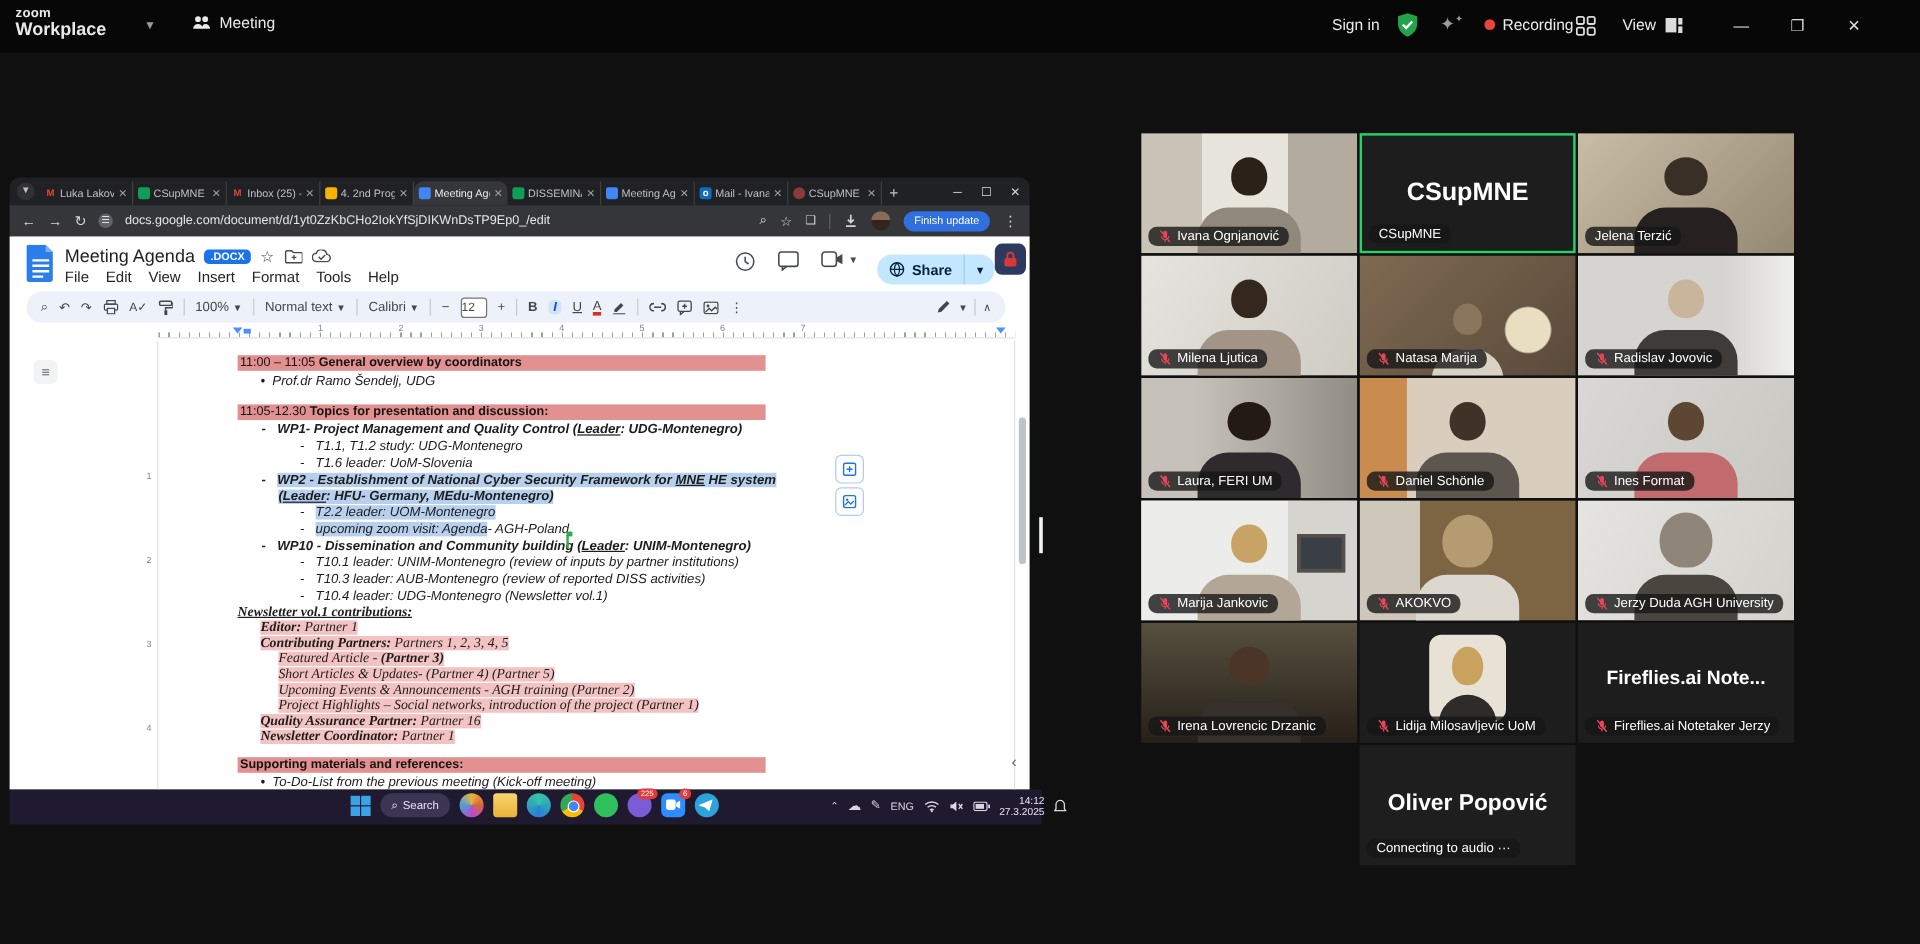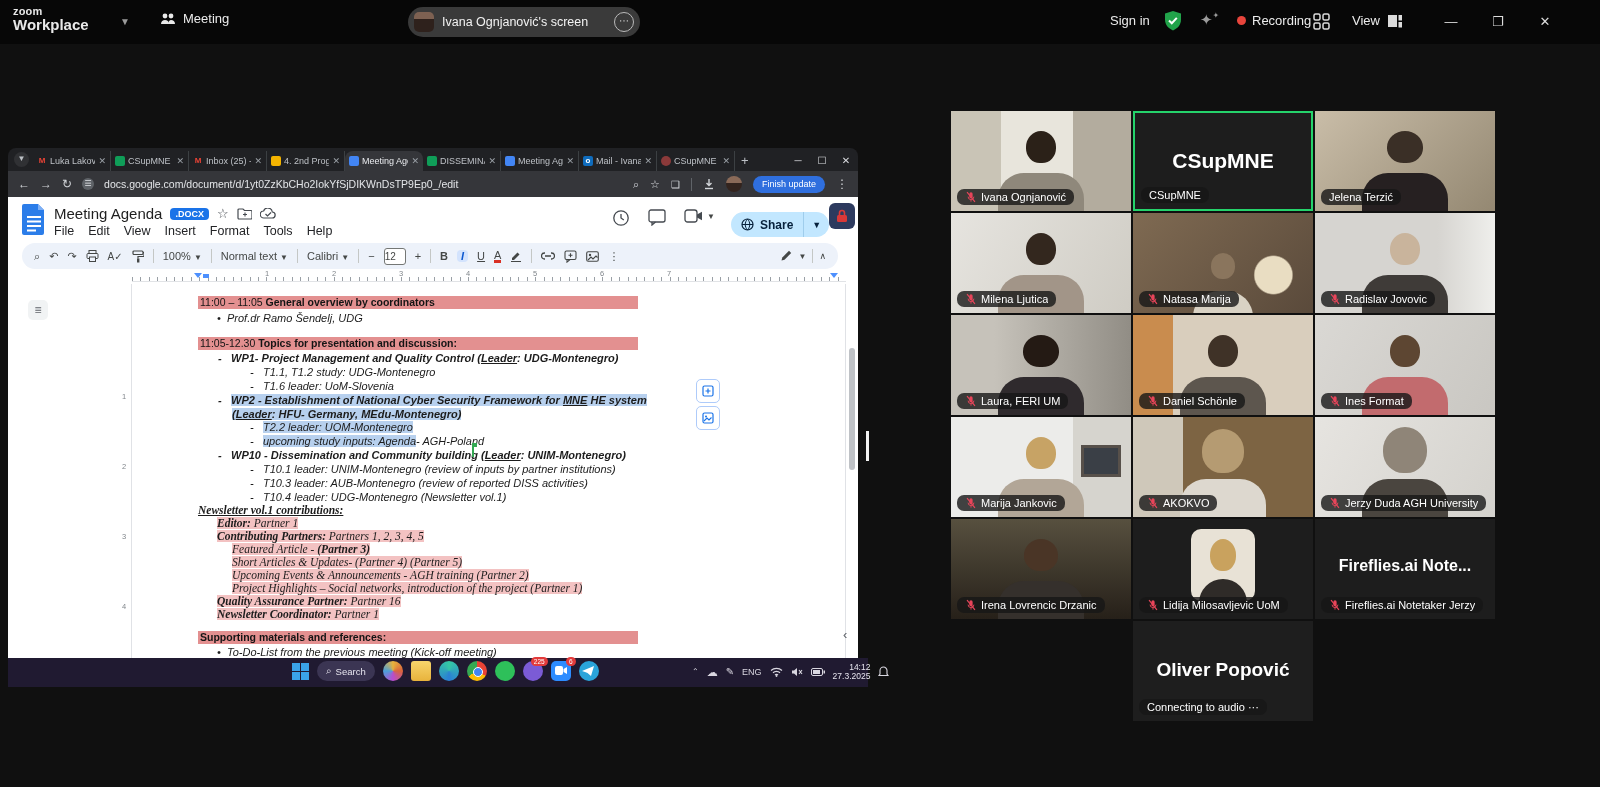--- a/index.html
+++ b/index.html
@@ -126,25 +126,20 @@
   <div class="abs zchev" style="left:120px;top:16px">▼</div>
   <div class="abs" style="left:160px;top:11px;display:flex;gap:7px;align-items:center">
     <svg width="16" height="14" viewBox="0 0 16 14">
         <circle cx="5" cy="4" r="2.4" fill="#e9e9e9"></circle>
         <circle cx="11" cy="4" r="2.4" fill="#e9e9e9"></circle>
         <path d="M1 12c0-2.6 1.8-4 4-4s4 1.4 4 4z" fill="#e9e9e9"></path>
         <path d="M8 12c.4-2.4 1.6-4 3-4 2.2 0 4 1.4 4 4z" fill="#e9e9e9"></path>
       </svg>
     <span class="zitem">Meeting</span>
   </div>
-  <div class="zpill">
-    <div class="zpill-av"></div>
-    <div class="zpill-txt">Ivana Ognjanović's screen</div>
-    <div class="zellip">⋯</div>
-  </div>
   <div class="abs zitem" style="left:1110px;top:13px">Sign in</div>
   <svg class="abs" style="left:1163px;top:10px" width="20" height="22" viewBox="0 0 20 22">
       <path d="M10 1l8 2.6v6c0 5.2-3.2 8.8-8 11-4.8-2.2-8-5.8-8-11v-6z" fill="#21a34a"></path>
       <path d="M6 10.5l2.8 2.8 5-5.4" stroke="#fff" stroke-width="2" fill="none"></path>
     </svg>
   <div class="abs" style="left:1200px;top:11px;color:#9b9b9b;font-size:15px">✦<span style="font-size:8px;vertical-align:top">✦</span></div>
   <div class="abs" style="left:1237px;top:13px;display:flex;align-items:center;gap:6px">
     <div style="width:9px;height:9px;border-radius:50%;background:#e8453c"></div>
     <span class="zitem">Recording</span>
   </div>
@@ -395,21 +390,21 @@
 
   <div class="hdrbar" style="top:337px"><span>11:05-12.30</span> <b>Topics for presentation and discussion:</b></div>
 
   <div class="dline bi" style="left:218px;top:352px"><span class="dash">-</span><span>WP1- Project Management and Quality Control (</span><span class="un">Leader</span><span>: UDG-Montenegro)</span></div>
   <div class="dline cal" style="left:250px;top:366px"><span class="dash">-</span><span>T1.1, T1.2 study: UDG-Montenegro</span></div>
   <div class="dline cal" style="left:250px;top:380px"><span class="dash">-</span><span>T1.6 leader: UoM-Slovenia</span></div>
 
   <div class="dline bi" style="left:218px;top:394px"><span class="dash">-</span><span class="sel"><span>WP2 - Establishment of National Cyber Security Framework for </span><span class="un">MNE</span><span> HE system</span></span></div>
   <div class="dline bi" style="left:232px;top:408px"><span class="sel"><span>(</span><span class="un">Leader</span><span>: HFU- Germany, MEdu-Montenegro)</span></span></div>
   <div class="dline cal" style="left:250px;top:421px"><span class="dash">-</span><span class="sel">T2.2 leader: UOM-Montenegro</span></div>
-  <div class="dline cal" style="left:250px;top:435px"><span class="dash">-</span><span class="sel">upcoming study inputs: Agenda</span><span>- AGH-Poland</span></div>
+  <div class="dline cal" style="left:250px;top:435px"><span class="dash">-</span><span class="sel">upcoming zoom visit: Agenda</span><span>- AGH-Poland</span></div>
 
   <div class="dline bi" style="left:218px;top:449px"><span class="dash">-</span><span>WP10 - Dissemination and Community building (</span><span class="un">Leader</span><span>: UNIM-Montenegro)</span></div>
   <div class="gcaret" style="left:472px;top:446px"></div>
   <div class="dline cal" style="left:250px;top:463px"><span class="dash">-</span><span>T10.1 leader: UNIM-Montenegro (review of inputs by partner institutions)</span></div>
   <div class="dline cal" style="left:250px;top:477px"><span class="dash">-</span><span>T10.3 leader: AUB-Montenegro (review of reported DISS activities)</span></div>
   <div class="dline cal" style="left:250px;top:491px"><span class="dash">-</span><span>T10.4 leader: UDG-Montenegro (Newsletter vol.1)</span></div>
 
   <div class="dline ser" style="left:198px;top:504px;font-weight:bold;text-decoration:underline">Newsletter vol.1 contributions:</div>
   <div class="dline ser" style="left:217px;top:517px"><span class="hl2"><b>Editor:</b><span> Partner 1</span></span></div>
   <div class="dline ser" style="left:217px;top:530px"><span class="hl2"><b>Contributing Partners:</b><span> Partners 1, 2, 3, 4, 5</span></span></div>

